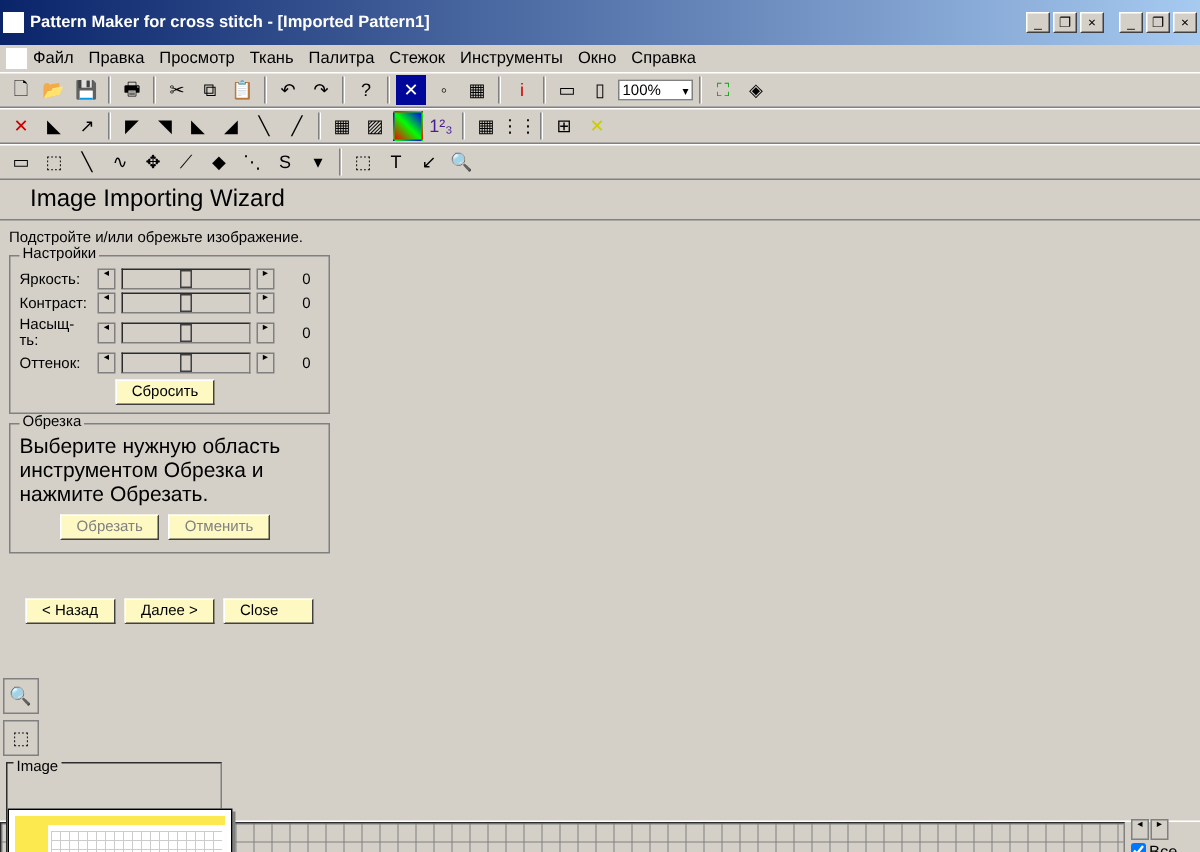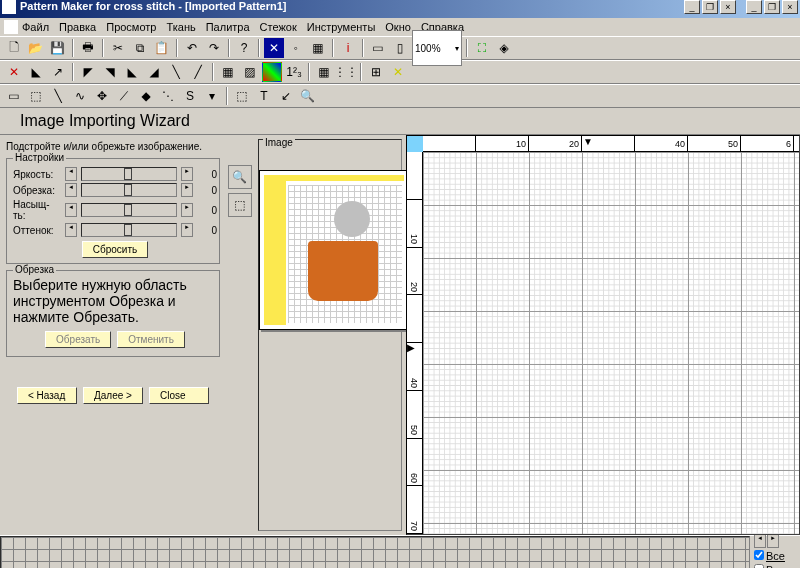--- a/index.html
+++ b/index.html
@@ -1,31 +1,31 @@
 <!DOCTYPE html>
 <html><head>
 <meta charset="utf-8">
 <style>
   * { box-sizing: border-box; margin: 0; padding: 0; font-family: Tahoma, sans-serif; font-size: 11px; }
   body { background: #d4d0c8; width: 800px; height: 568px; overflow: hidden; }
-  .titlebar { background: linear-gradient(to right, #0a246a, #a6caf0); color: #fff; height: 18px; display: flex; padding: 0 2px; }
+  .titlebar { background: linear-gradient(to right, #0a246a, #a6caf0); color: #fff; height: 30px; display: flex; align-items: center; padding: 0 2px; }
   .titlebar .app-icon { width: 14px; height: 14px; background: #fff; margin-right: 4px; display:inline-block; }
   .titlebar .title { flex: 1; font-weight: bold; }
   .winbtn { width: 16px; height: 14px; background: #d4d0c8; border: 1px solid #fff; border-right-color:#404040; border-bottom-color:#404040; margin-left: 2px; font-size:9px; text-align:center; line-height:12px; color:#000; }
   .menubar { background: #d4d0c8; height: 18px; display: flex; align-items: center; padding: 0 4px; }
   .menubar span { margin-right: 10px; cursor: default; }
   .toolbar { background: #d4d0c8; border-top:1px solid #fff; border-bottom:1px solid #808080; height: 24px; display: flex; align-items: center; padding: 0 4px; gap:2px;}
   .tbtn { width: 20px; height: 20px; border: 1px solid transparent; display:flex; align-items:center; justify-content:center; font-size:12px; }
   .sep { width:2px; height:18px; border-left:1px solid #808080; border-right:1px solid #fff; margin:0 2px;}
-  .zoom-combo { width:50px; height:36px; background:#fff; border:1px solid #808080; display:flex; align-items:center; padding:0 2px; font-size:10px;}
+  .zoom-combo { width:50px; height:14px; background:#fff; border:1px solid #808080; display:flex; align-items:center; padding:0 2px; font-size:10px;}
   .zoom-combo::after{content:"▾"; margin-left:auto; font-size:8px;}
   .wizard-title { background:#d4d0c8; padding:4px 20px; font-size:16px; border-bottom:1px solid #808080;}
-  .content { display:flex; height: 400px; }
+  .content { display:flex; height: 400px; flex-direction: column; }
   .left-pane { width:226px; padding:6px; }
-  .groupbox { border:1px solid #808080; padding:6px 2px 8px 6px; margin-bottom:6px; position:relative;}
+  .groupbox { border:1px solid #808080; padding:6px 12px 8px 6px; margin-bottom:6px; position:relative;}
   .groupbox .legend { position:absolute; top:-7px; left:6px; background:#d4d0c8; padding:0 2px; font-size:10px;}
   .slider-row { display:flex; align-items:center; margin:2px 0; gap:4px;}
   .slider-row label{ width:48px; font-size:10px;}
   .spin{width:12px;height:14px;background:#d4d0c8;border:1px solid #808080;font-size:7px;text-align:center;line-height:6px;}
   .slider-track{ flex:1; height:14px; background:#d4d0c8; border:1px inset #808080; position:relative;}
   .slider-thumb{ position:absolute; left:45%; top:0; width:8px; height:12px; background:#d4d0c8; border:1px solid #404040;}
   .num-box{ width:20px; text-align:right; font-size:10px;}
   .btn { background:#fef9c3; border:1px solid #fff; border-right-color:#404040; border-bottom-color:#404040; padding:2px 10px; font-size:10px; cursor:default; min-width:60px; text-align:left;}
   .btn.disabled{ color:#808080; }
   .btn-row{ display:flex; gap:6px; justify-content:center; margin-top:30px;}
@@ -127,21 +127,21 @@
   <div class="tbtn">◤</div>
   <div class="tbtn">◥</div>
   <div class="tbtn">◣</div>
   <div class="tbtn">◢</div>
   <div class="tbtn">╲</div>
   <div class="tbtn">╱</div>
   <div class="sep"></div>
   <div class="tbtn">▦</div>
   <div class="tbtn">▨</div>
   <div class="tbtn" style="background:linear-gradient(45deg,#f00,#0f0,#00f)"></div>
-  <div class="tbtn" style="color:#000000">1²₃</div>
+  <div class="tbtn" style="color:#4c1d95">1²₃</div>
   <div class="sep"></div>
   <div class="tbtn">▦</div>
   <div class="tbtn">⋮⋮</div>
   <div class="sep"></div>
   <div class="tbtn">⊞</div>
   <div class="tbtn" style="color:#cc0">✕</div>
 </div>
 
 <div class="toolbar">
   <div class="tbtn">▭</div>
@@ -173,21 +173,21 @@
       <div class="slider-row">
         <label>Яркость:</label>
         <div class="spin">◂</div>
         <div class="slider-track">
             <div class="slider-thumb"></div>
           </div>
         <div class="spin">▸</div>
         <div class="num-box">0</div>
       </div>
       <div class="slider-row">
-        <label>Обрезка:</label>
+        <label>Контраст:</label>
         <div class="spin">◂</div>
         <div class="slider-track">
             <div class="slider-thumb"></div>
           </div>
         <div class="spin">▸</div>
         <div class="num-box">0</div>
       </div>
       <div class="slider-row">
         <label>Насыщ-ть:</label>
         <div class="spin">◂</div>

